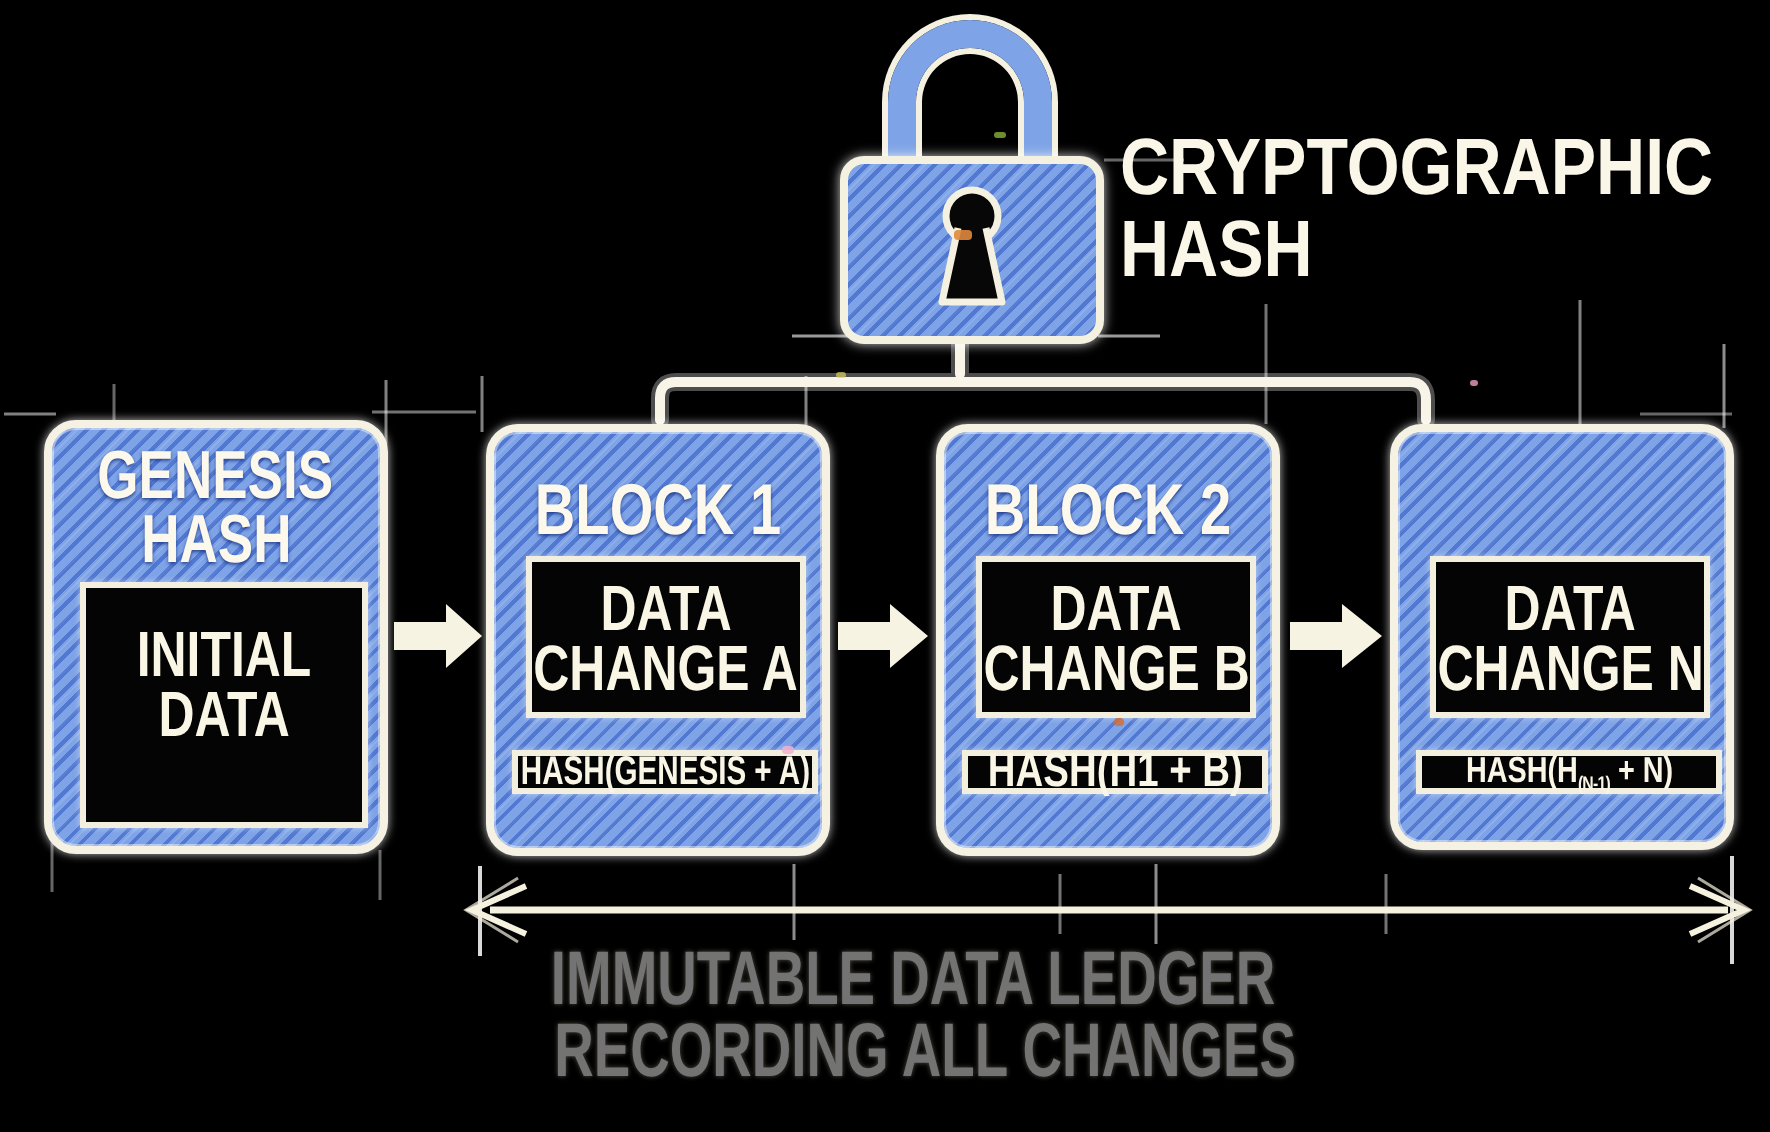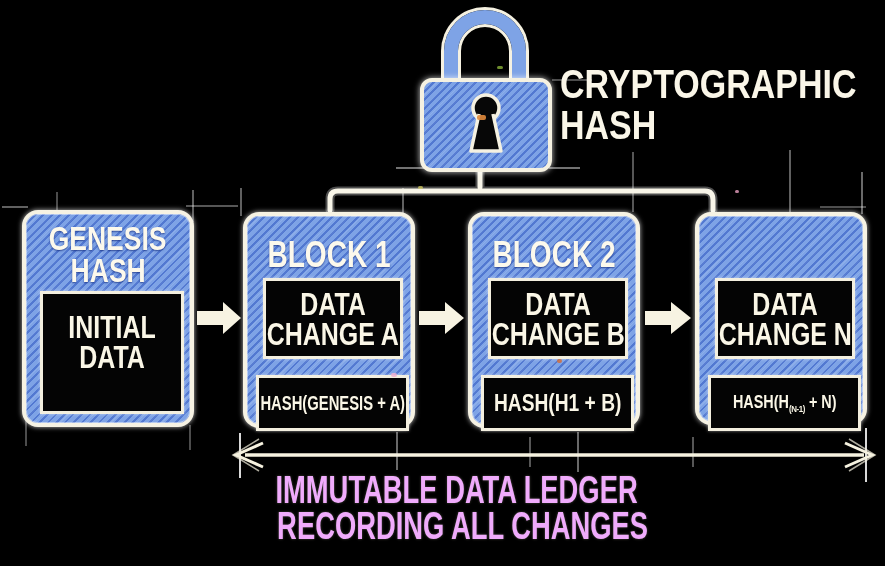--- a/index.html
+++ b/index.html
@@ -27,21 +27,21 @@
     position:absolute; left:16px; top:62px; width:140px; height:81px;
     background:#040404; border:3px solid #f3efdf;
     display:flex; flex-direction:column; justify-content:center; align-items:center;
     color:#faf6e6; font-weight:bold; font-size:32px; line-height:30px; text-align:center;
     box-shadow:0 0 3px rgba(255,255,255,0.5);
   }
   .data-box .cond { display:inline-block; transform:scaleX(0.78); transform-origin:center; white-space:nowrap; }
   .genesis .data-box { left:14px; top:77px; width:144px; height:123px; padding-bottom:22px; }
 
   .hash-bar {
-    position:absolute; left:9px; top:159px; width:153px; height:56px;
+    position:absolute; left:9px; top:159px; width:153px; height:22px;
     background:#040404; border:3px solid #f3efdf;
     display:flex; align-items:center; justify-content:center;
     color:#faf6e6; font-weight:bold; white-space:nowrap;
     box-shadow:0 0 3px rgba(255,255,255,0.5);
   }
   .hash-bar .cond { display:inline-block; transform:scaleX(0.80); transform-origin:center; white-space:nowrap; }
   .b1 .hash-bar { font-size:20px; }
   .b1 .hash-bar .cond { transform:scaleX(0.74); }
   .b2 .hash-bar { font-size:24px; }
   .bn .hash-bar { font-size:18px; }
@@ -64,21 +64,21 @@
     box-shadow:0 0 6px rgba(255,255,255,0.8);
   }
   .keyhole { position:absolute; left:50%; top:8px; transform:translateX(-50%); }
 
   
   .crypto-label { position:absolute; left:560px; top:64px; color:#faf6e8;
     font-weight:bold; font-size:40px; line-height:41px; }
   .crypto-label .cond { display:inline-block; transform:scaleX(0.85); transform-origin:left center; white-space:nowrap; }
 
   .caption { position:absolute; left:205px; top:472px; width:460px; text-align:center;
-    color:#f0abfc; font-weight:bold; font-size:38px; line-height:36px;
+    color:#737373; font-weight:bold; font-size:38px; line-height:36px;
     text-shadow:0 0 3px rgba(255,250,220,0.3); }
   .caption .cond { display:inline-block; transform:scaleX(0.72); transform-origin:center; white-space:nowrap; }
 
   .overlay { position:absolute; left:0; top:0; pointer-events:none; }
 
   .speck { position:absolute; border-radius:2px; }
 </style>
 </head>
 <body>
 

